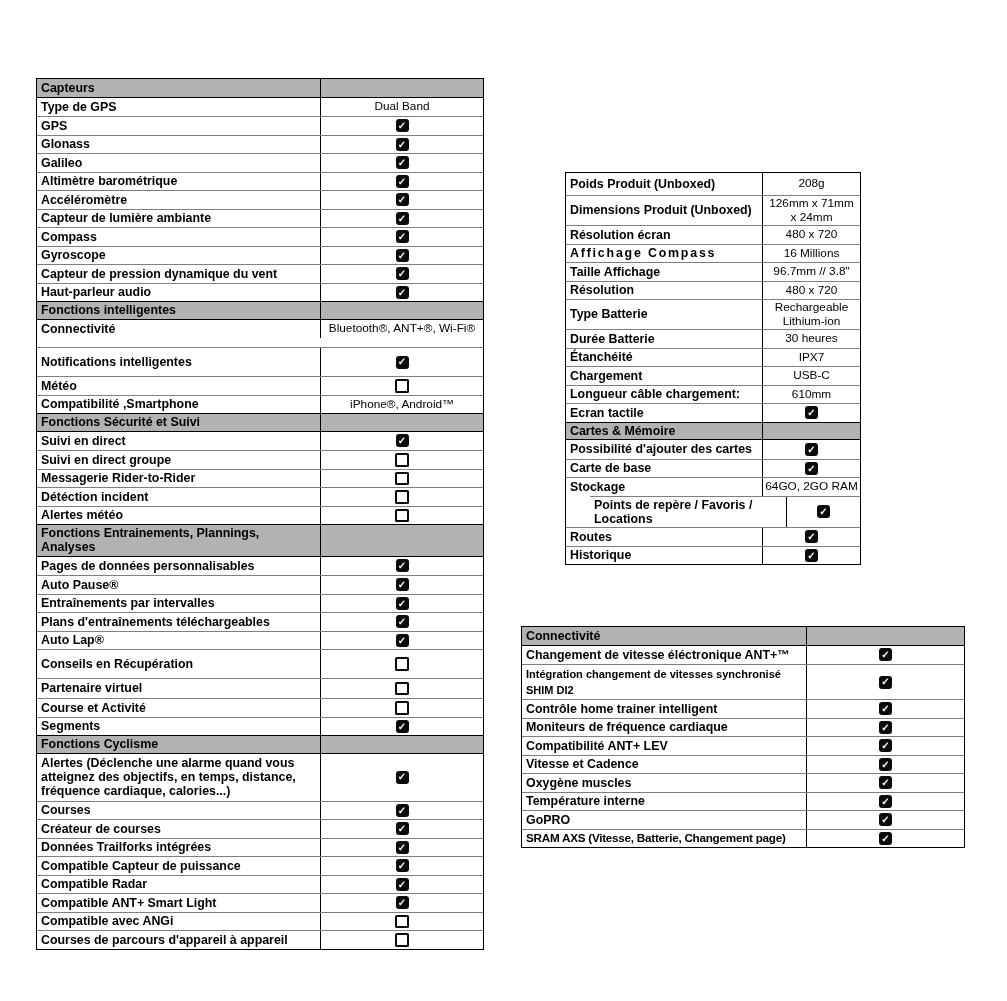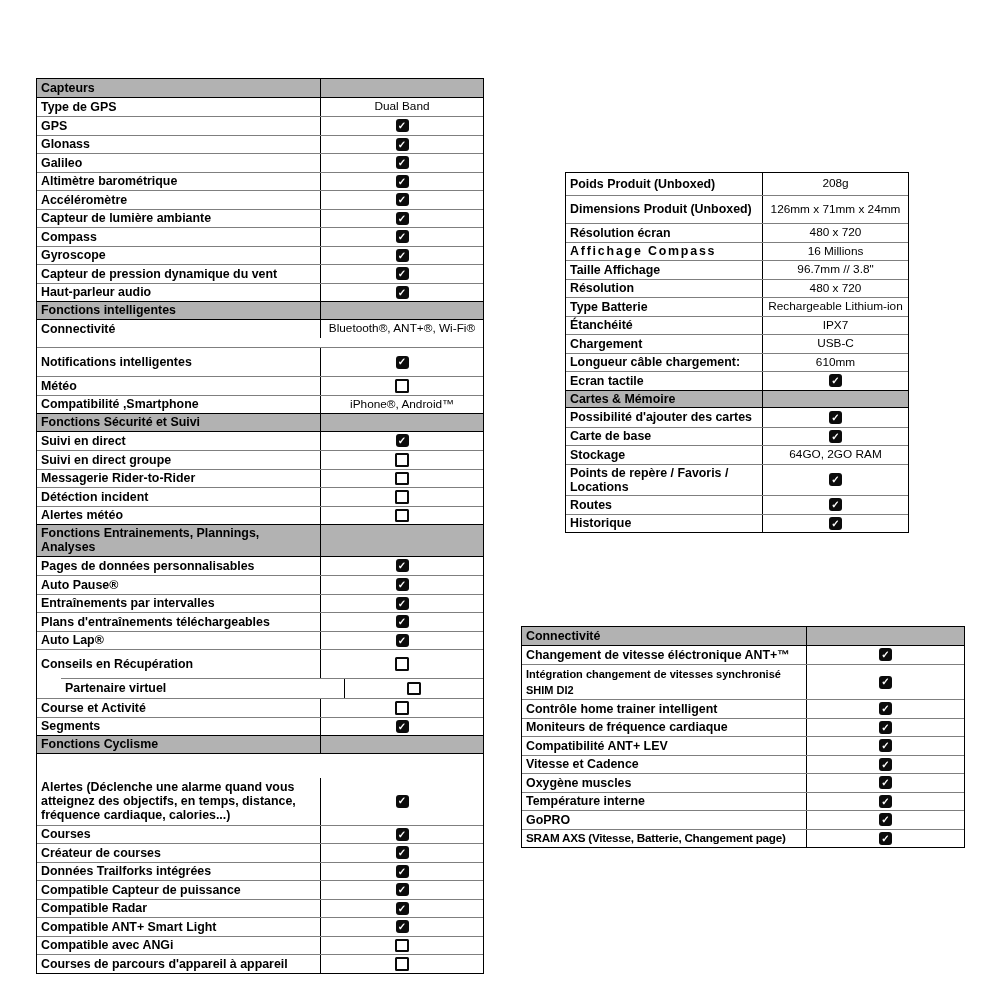--- a/index.html
+++ b/index.html
@@ -5,21 +5,21 @@
   html, body { margin:0; padding:0; background:#ffffff; }
   .canvas {
     position:relative; width:1007px; height:1001px; background:#ffffff;
     font-family:"Liberation Sans", sans-serif; color:#000;
   }
   .spec-table {
     position:absolute; background:#fff; border:1.5px solid #000;
     box-sizing:border-box; display:flex; flex-direction:column;
   }
   #table-left       { left:36px;  top:78px;  width:448px; }
-  #table-topright   { left:565px; top:172px; width:344px; }
+  #table-topright   { left:565px; top:172px; width:296px; }
   #table-bottomright{ left:521px; top:626px; width:444px; }
 
   .row { display:flex; align-items:stretch; min-height:18.5px; box-sizing:border-box; }
   .row + .row { border-top:1px solid #7f7f7f; }
   .row.header { background:#b2b2b2; border-top:1.5px solid #000; border-bottom:1.5px solid #000; }
   .row.header + .row { border-top:none; }
   .spec-table .row:first-child { border-top:none; }
   .spec-table .row:last-child.header { border-bottom:none; }
 
   .cell { box-sizing:border-box; display:flex; align-items:center; padding:1px 4px; }
@@ -213,21 +213,21 @@
         <div class="cell value">
           <span class="cb-checked">✓</span>
         </div>
       </div>
       <div class="row check" style="min-height: 29px;">
         <div class="cell label">Conseils en Récupération</div>
         <div class="cell value">
           <span class="cb-unchecked"></span>
         </div>
       </div>
-      <div class="row check" style="min-height: 20px; margin-left: 24px;">
+      <div class="row check" style="min-height: 20px;">
         <div class="cell label">Partenaire virtuel</div>
         <div class="cell value">
           <span class="cb-unchecked"></span>
         </div>
       </div>
       <div class="row check">
         <div class="cell label">Course et Activité</div>
         <div class="cell value">
           <span class="cb-unchecked"></span>
         </div>
@@ -235,21 +235,21 @@
       <div class="row check">
         <div class="cell label">Segments</div>
         <div class="cell value">
           <span class="cb-checked">✓</span>
         </div>
       </div>
       <div class="row header">
         <div class="cell label">Fonctions Cyclisme</div>
         <div class="cell value"></div>
       </div>
-      <div class="row check" style="min-height: 47px; margin-top: 24px;">
+      <div class="row check" style="min-height: 47px;">
         <div class="cell label">Alertes (Déclenche une alarme quand vous atteignez des objectifs, en temps, distance, fréquence cardiaque, calories...)</div>
         <div class="cell value">
           <span class="cb-checked">✓</span>
         </div>
       </div>
       <div class="row check">
         <div class="cell label">Courses</div>
         <div class="cell value">
           <span class="cb-checked">✓</span>
         </div>
@@ -320,20 +320,24 @@
       </div>
       <div class="row text">
         <div class="cell label">Résolution</div>
         <div class="cell value">480 x 720</div>
       </div>
       <div class="row text">
         <div class="cell label">Type Batterie</div>
         <div class="cell value">Rechargeable Lithium-ion</div>
       </div>
       <div class="row text">
+        <div class="cell label">Durée Batterie</div>
+        <div class="cell value">30 heures</div>
+      </div>
+      <div class="row text">
         <div class="cell label">Étanchéité</div>
         <div class="cell value">IPX7</div>
       </div>
       <div class="row text">
         <div class="cell label">Chargement</div>
         <div class="cell value">USB-C</div>
       </div>
       <div class="row text">
         <div class="cell label">Longueur câble chargement:</div>
         <div class="cell value">610mm</div>
@@ -357,21 +361,21 @@
       <div class="row check">
         <div class="cell label">Carte de base</div>
         <div class="cell value">
           <span class="cb-checked">✓</span>
         </div>
       </div>
       <div class="row text">
         <div class="cell label">Stockage</div>
         <div class="cell value">64GO, 2GO RAM</div>
       </div>
-      <div class="row check" style="min-height: 29px;">
+      <div class="row check" style="min-height: 29px; margin-left: 24px;">
         <div class="cell label">Points de repère / Favoris / Locations</div>
         <div class="cell value">
           <span class="cb-checked">✓</span>
         </div>
       </div>
       <div class="row check">
         <div class="cell label">Routes</div>
         <div class="cell value">
           <span class="cb-checked">✓</span>
         </div>

